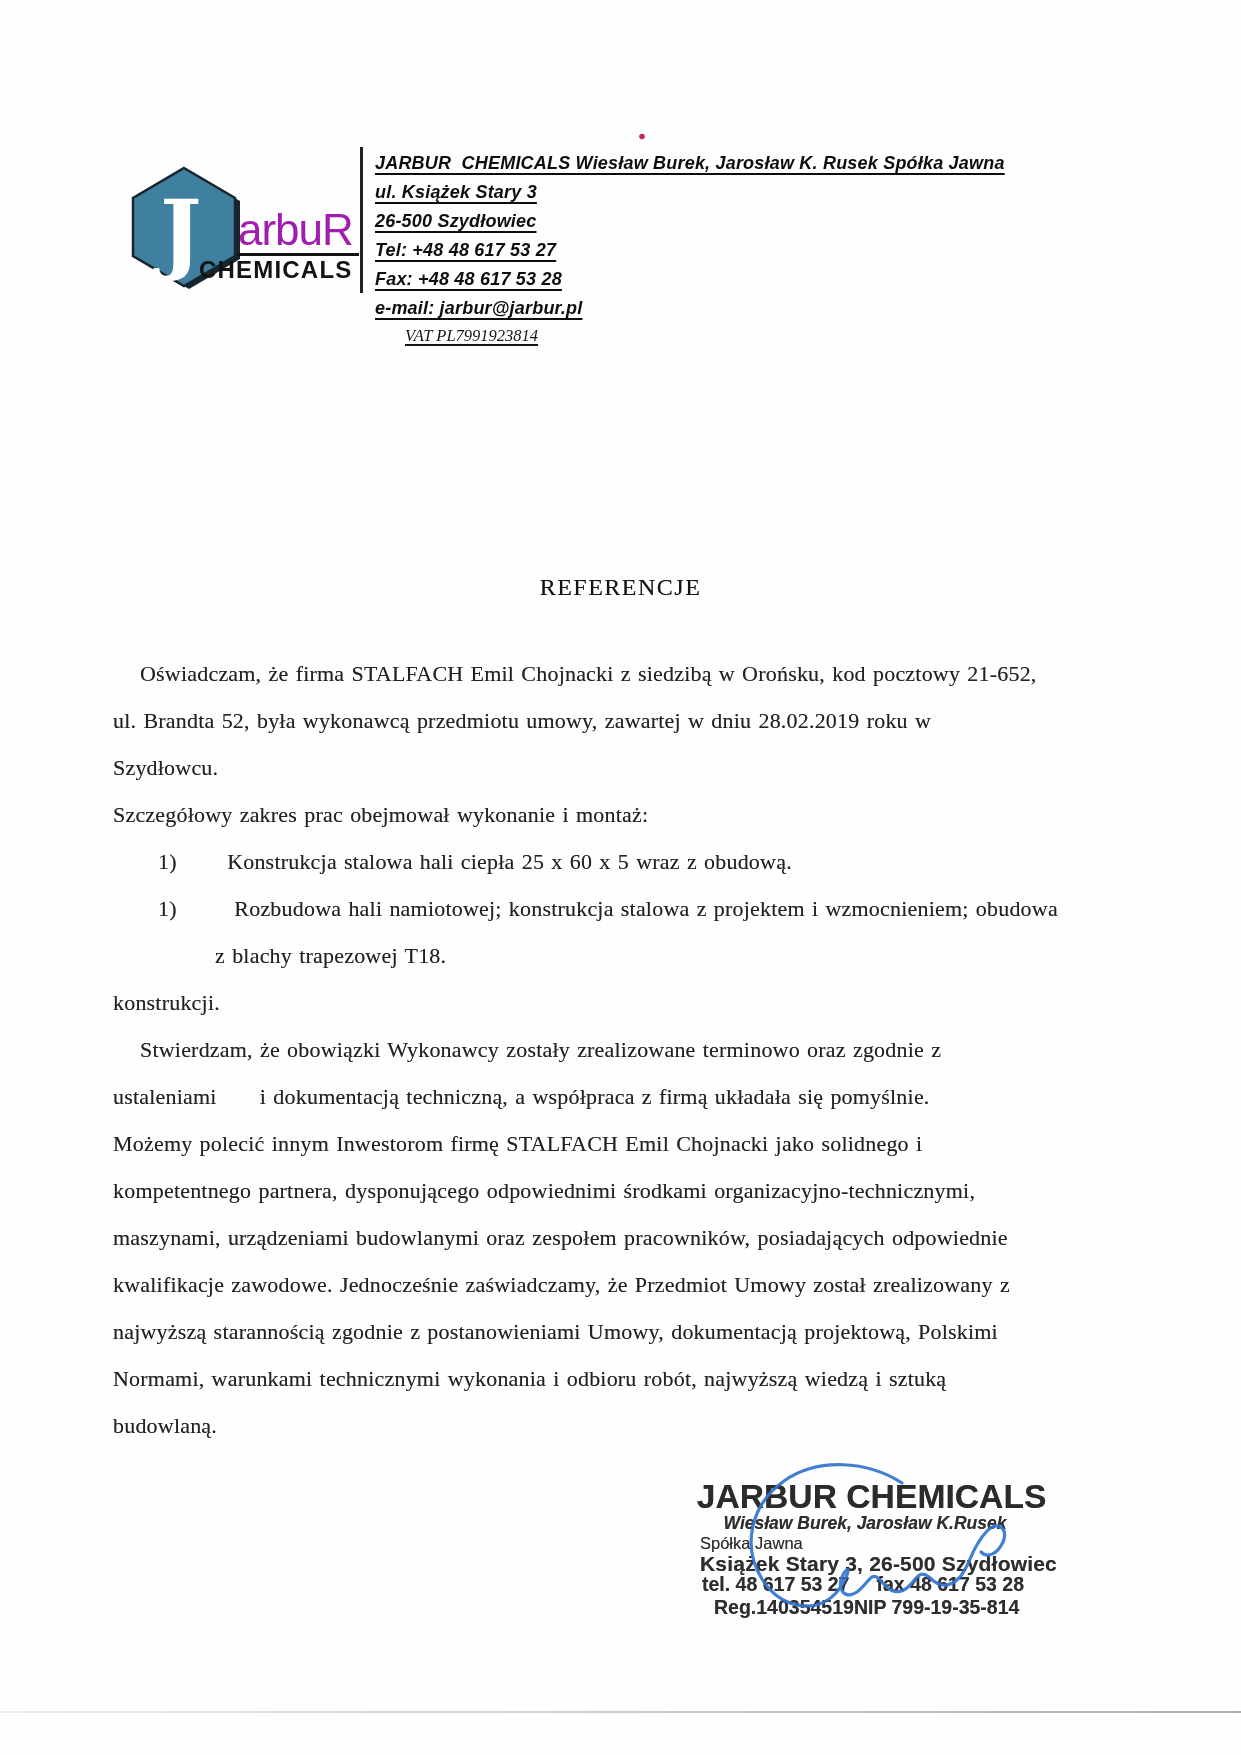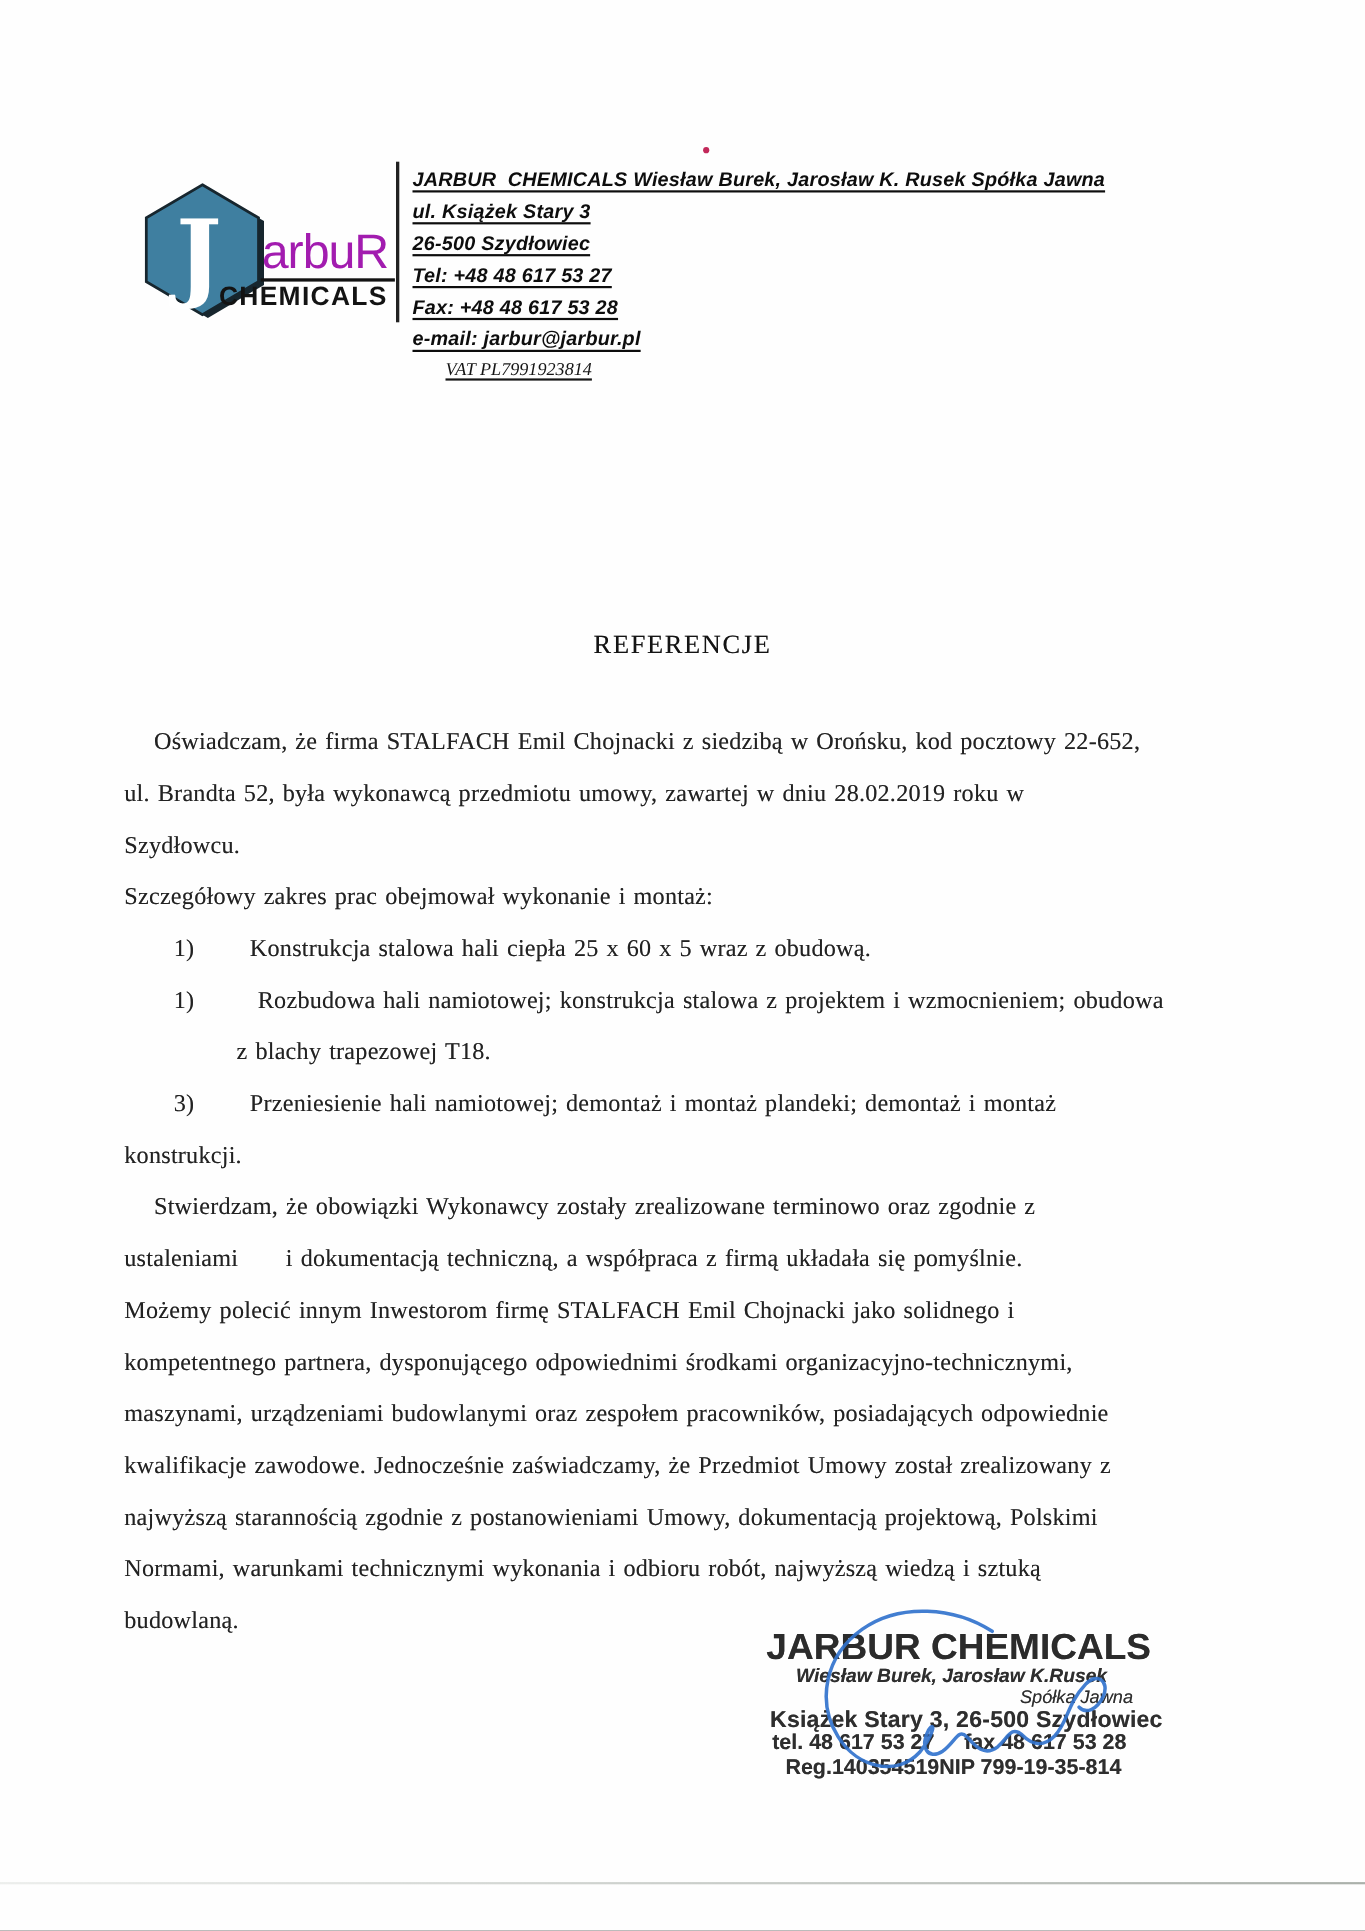--- a/index.html
+++ b/index.html
@@ -54,21 +54,21 @@
   .licont { padding-left:102px; }
   
   .stamp {
     position:absolute; left:700px; top:1481px; width:330px;
     font-family:"Liberation Sans", sans-serif; color:#2e2e2e;
     text-shadow:0 0 0.6px rgba(46,46,46,.6);
   }
   .stamp-title   { height:31px; line-height:31px; text-align:center; font-size:33px; font-weight:800;
                    letter-spacing:0px; transform:scaleX(1.02); white-space:pre; color:#2b2b2b; }
   .stamp-partners{ height:22px; line-height:22px; text-align:center; font-size:17.5px; font-weight:700; font-style:italic; white-space:pre; }
-  .stamp-type    { height:19px; line-height:19px; text-align:right; font-size:16.5px; font-style:italic; font-weight:400; white-space:pre; }
+  .stamp-type    { height:19px; line-height:19px; text-align:left; font-size:16.5px; font-weight:400; white-space:pre; }
   .stamp-address { height:21px; line-height:21px; text-align:center; font-size:21px; font-weight:700; white-space:pre; letter-spacing:0.2px; }
   .stamp-row     { display:flex; justify-content:space-between; height:20px; line-height:20px;
                    font-size:19.5px; font-weight:700; white-space:pre; }
   .row-telfax    { padding:0 6px 0 2px; }
   .row-regnip    { padding:0 14px; margin-top:3px; }
   .signature-svg { position:absolute; left:640px; top:1425px; }
   
   .scan-edge { position:absolute; left:0; top:1711px; width:1241px; height:2px;
                background:linear-gradient(to right,#eceeec,#aab0aa); }
 </style>
@@ -98,28 +98,27 @@
     <div class="lh-line">26-500 Szydłowiec</div>
     <div class="lh-line">Tel: +48 48 617 53 27</div>
     <div class="lh-line">Fax: +48 48 617 53 28</div>
     <div class="lh-line">e-mail: jarbur@jarbur.pl</div>
     <div class="lh-vat">VAT PL7991923814</div>
   </div>
 
   <div class="doc-title">REFERENCJE</div>
 
   <div class="body-block">
-    <div class="line ind">Oświadczam, że firma STALFACH Emil Chojnacki z siedzibą w Orońsku, kod pocztowy 22-652,</div>
+    <div class="line ind">Oświadczam, że firma STALFACH Emil Chojnacki z siedzibą w Orońsku, kod pocztowy 21-652,</div>
     <div class="line">ul. Brandta 52, była wykonawcą przedmiotu umowy, zawartej w dniu 28.02.2019 roku w</div>
     <div class="line">Szydłowcu.</div>
     <div class="line">Szczegółowy zakres prac obejmował wykonanie i montaż:</div>
     <div class="line li">1)       Konstrukcja stalowa hali ciepła 25 x 60 x 5 wraz z obudową.</div>
     <div class="line li">1)        Rozbudowa hali namiotowej; konstrukcja stalowa z projektem i wzmocnieniem; obudowa</div>
     <div class="line licont">z blachy trapezowej T18.</div>
-    <div class="line li">3)       Przeniesienie hali namiotowej; demontaż i montaż plandeki; demontaż i montaż</div>
     <div class="line">konstrukcji.</div>
     <div class="line ind">Stwierdzam, że obowiązki Wykonawcy zostały zrealizowane terminowo oraz zgodnie z</div>
     <div class="line">ustaleniami      i dokumentacją techniczną, a współpraca z firmą układała się pomyślnie.</div>
     <div class="line">Możemy polecić innym Inwestorom firmę STALFACH Emil Chojnacki jako solidnego i</div>
     <div class="line">kompetentnego partnera, dysponującego odpowiednimi środkami organizacyjno-technicznymi,</div>
     <div class="line">maszynami, urządzeniami budowlanymi oraz zespołem pracowników, posiadających odpowiednie</div>
     <div class="line">kwalifikacje zawodowe. Jednocześnie zaświadczamy, że Przedmiot Umowy został zrealizowany z</div>
     <div class="line">najwyższą starannością zgodnie z postanowieniami Umowy, dokumentacją projektową, Polskimi</div>
     <div class="line">Normami, warunkami technicznymi wykonania i odbioru robót, najwyższą wiedzą i sztuką</div>
     <div class="line">budowlaną.</div>

